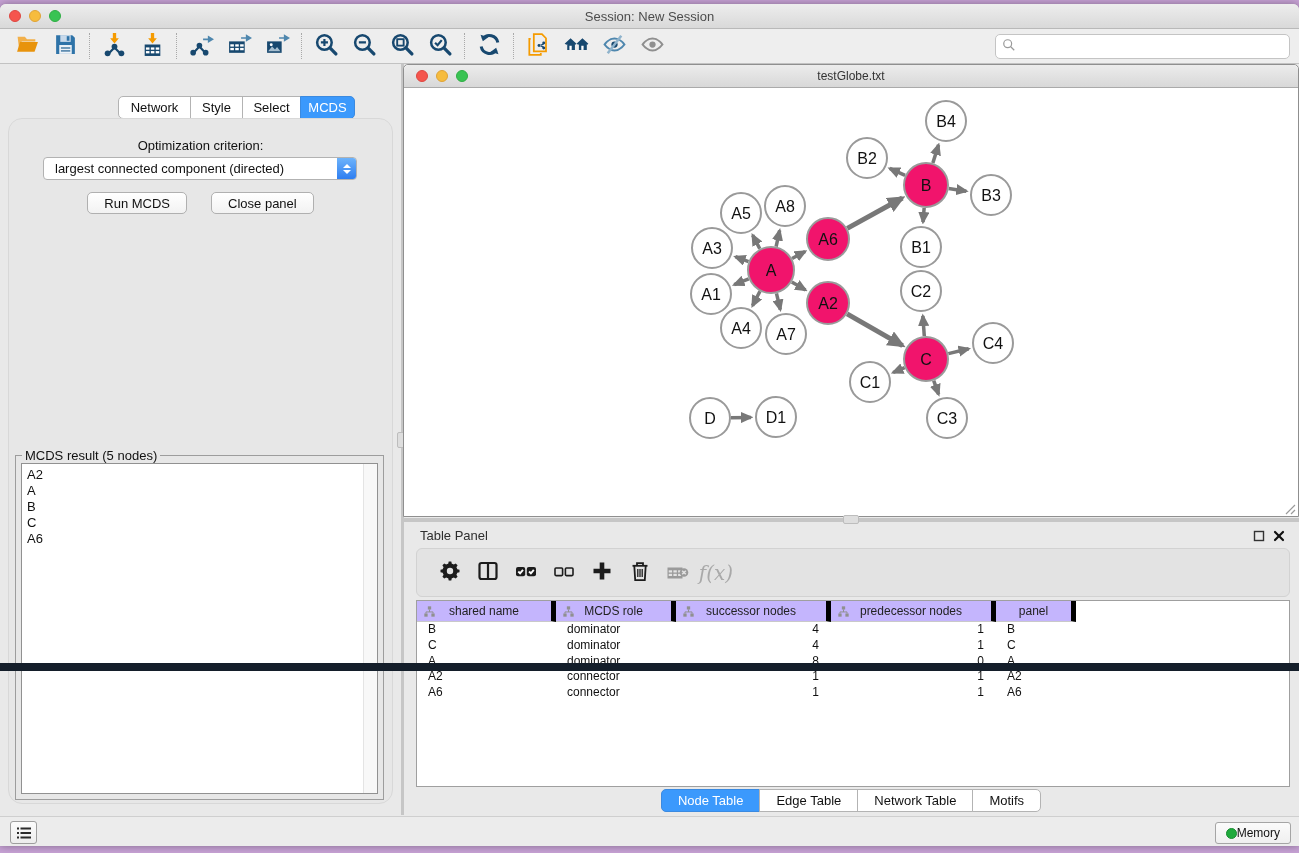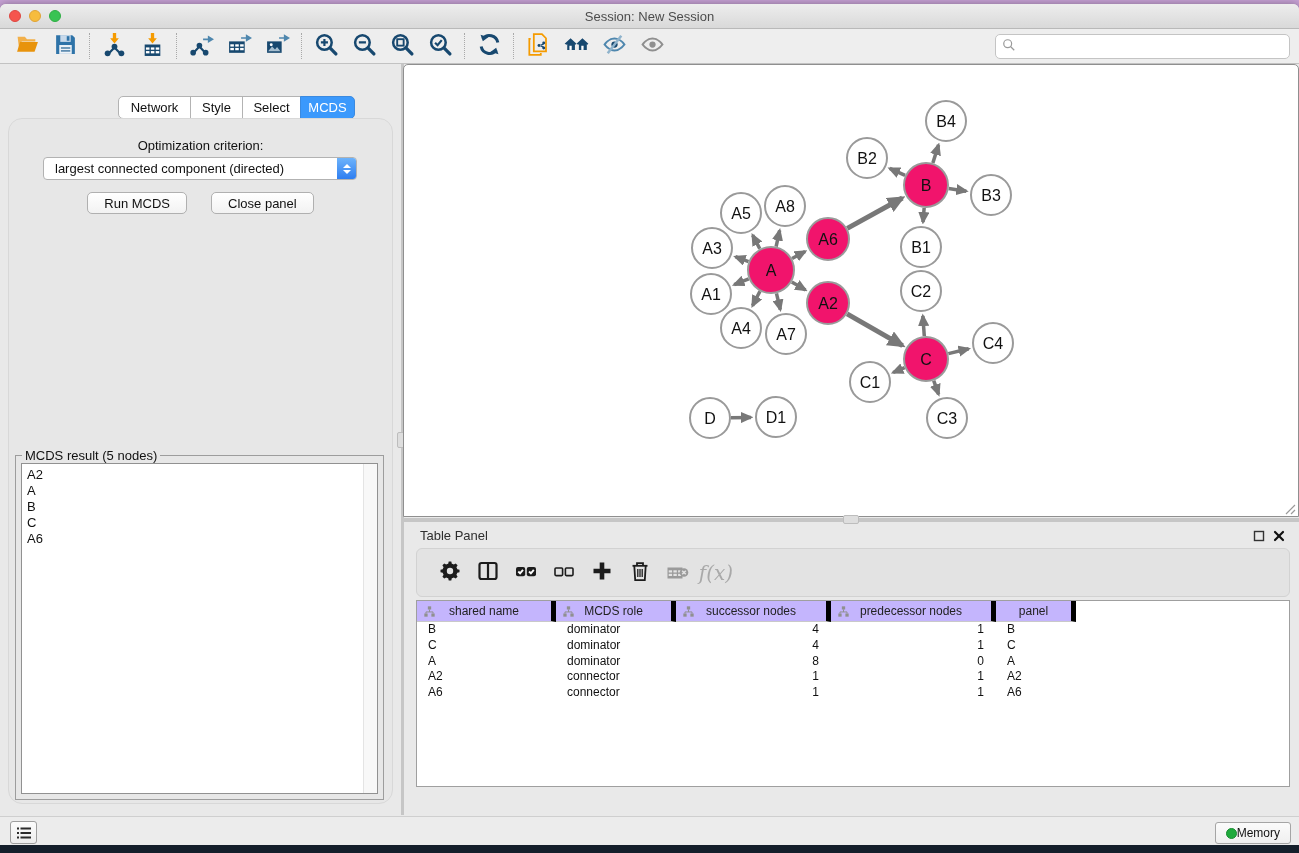--- a/index.html
+++ b/index.html
@@ -1,18 +1,18 @@
 <!DOCTYPE html>
 <html><head>
 <meta charset="utf-8">
 <style>
   * { margin:0; padding:0; box-sizing:border-box; }
   html,body { width:1299px; height:853px; }
   body { font-family:"Liberation Sans", sans-serif; background:#c7a2d5; overflow:hidden; }
-  .screen { position:relative; width:1299px; height:853px; }
+  .screen { position:relative; width:1299px; height:671px; }
   .bottom-strip { position:absolute; left:0; bottom:0; width:100%; height:8px; background:#141e2a; }
   .app-window { position:absolute; left:0; top:4px; width:1299px; height:842px;
     background:#e9e9e9; border-radius:6px 6px 0 0; overflow:hidden; box-shadow:0 0 8px rgba(0,0,0,.35); }
 
   
   .app-titlebar { position:absolute; left:0; top:0; width:100%; height:25px;
     background:linear-gradient(#ededed,#d9d9d9); border-bottom:1px solid #b9b9b9; }
   .lights { position:absolute; left:9px; top:6px; display:flex; gap:8px; }
   .light { width:12px; height:12px; border-radius:50%; }
   .light.red { background:#f5554d; border:1px solid #dd4741; }
@@ -322,20 +322,28 @@
             </div>
           </div>
         </div>
       </div>
 
       <div class="v-splitter">
           <div class="handle"></div>
         </div>
 
       <div class="network-window">
+        <div class="net-titlebar">
+          <div class="lights">
+            <span class="light red"></span>
+            <span class="light yellow"></span>
+            <span class="light green"></span>
+          </div>
+          <div class="net-title">testGlobe.txt</div>
+        </div>
         <div class="net-canvas">
           <svg id="net" width="892" height="427" viewBox="0 0 892 427" xmlns="http://www.w3.org/2000/svg">
               <defs>
                 <marker id="arr" markerUnits="strokeWidth" markerWidth="3.6" markerHeight="3.2" refX="2.9" refY="1.6" orient="auto">
                   <path d="M0 0 L3.6 1.6 L0 3.2 Z" fill="#787878"></path>
                 </marker>
               </defs>
               <line x1="354.8220856120171" y1="159.76196266283242" x2="347.64366082081557" y2="146.12295555954955" stroke="#787878" stroke-width="3.5" marker-end="url(#arr)"></line>
               <line x1="371.12872509133035" y1="157.5543995824897" x2="374.65757802986417" y2="141.42250043490654" stroke="#787878" stroke-width="3.5" marker-end="url(#arr)"></line>
               <line x1="343.51247508512836" y1="172.61482121818347" x2="330.42450511965797" y2="167.7345612310589" stroke="#787878" stroke-width="3.5" marker-end="url(#arr)"></line>
@@ -608,20 +616,26 @@
               </div>
               <div class="dt-row">
                 <div class="dt-cell al" style="width: 139px;">A6</div>
                 <div class="dt-cell al" style="width: 120px;">connector</div>
                 <div class="dt-cell ar" style="width: 155px;">1</div>
                 <div class="dt-cell ar" style="width: 165px;">1</div>
                 <div class="dt-cell al" style="width: 80px;">A6</div>
               </div>
             </div>
         </div>
+        <div class="tp-tabs" id="tp-tabs">
+            <div class="seg-tab active">Node Table</div>
+            <div class="seg-tab">Edge Table</div>
+            <div class="seg-tab">Network Table</div>
+            <div class="seg-tab">Motifs</div>
+          </div>
       </div>
     </div>
 
     <div class="status-bar">
       <span class="list-btn">
         <svg viewBox="0 0 16 14">
             <g fill="#2b2b2b">
               <rect x="1" y="1.5" width="2" height="2"></rect>
               <rect x="4.5" y="1.5" width="10.5" height="2"></rect>
               <rect x="1" y="6" width="2" height="2"></rect>

